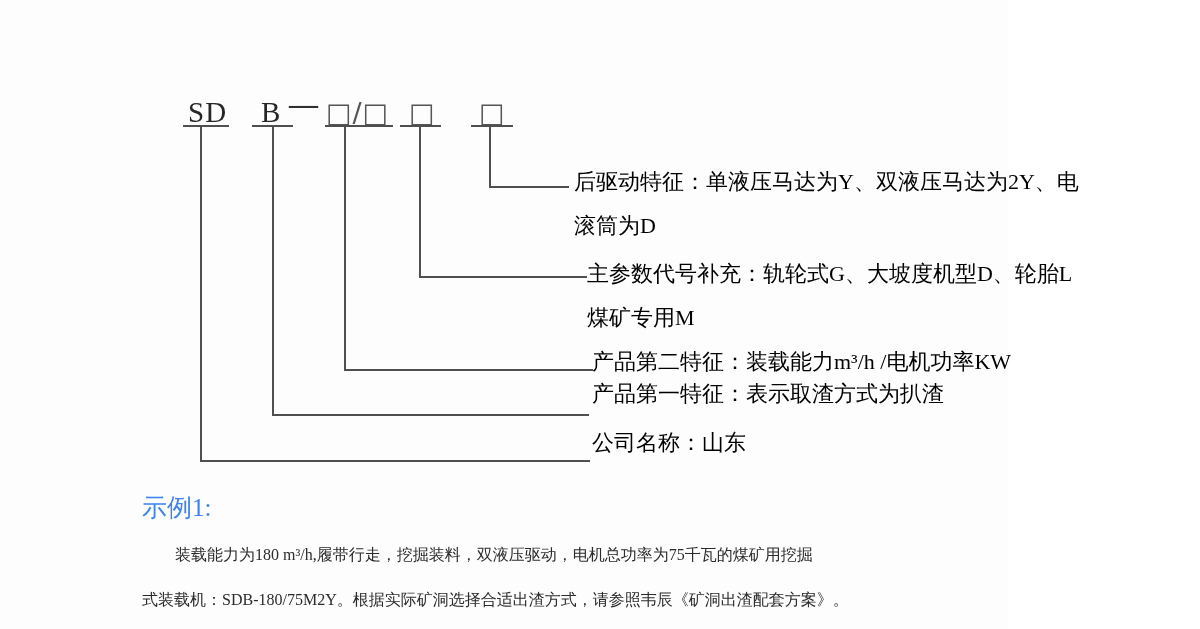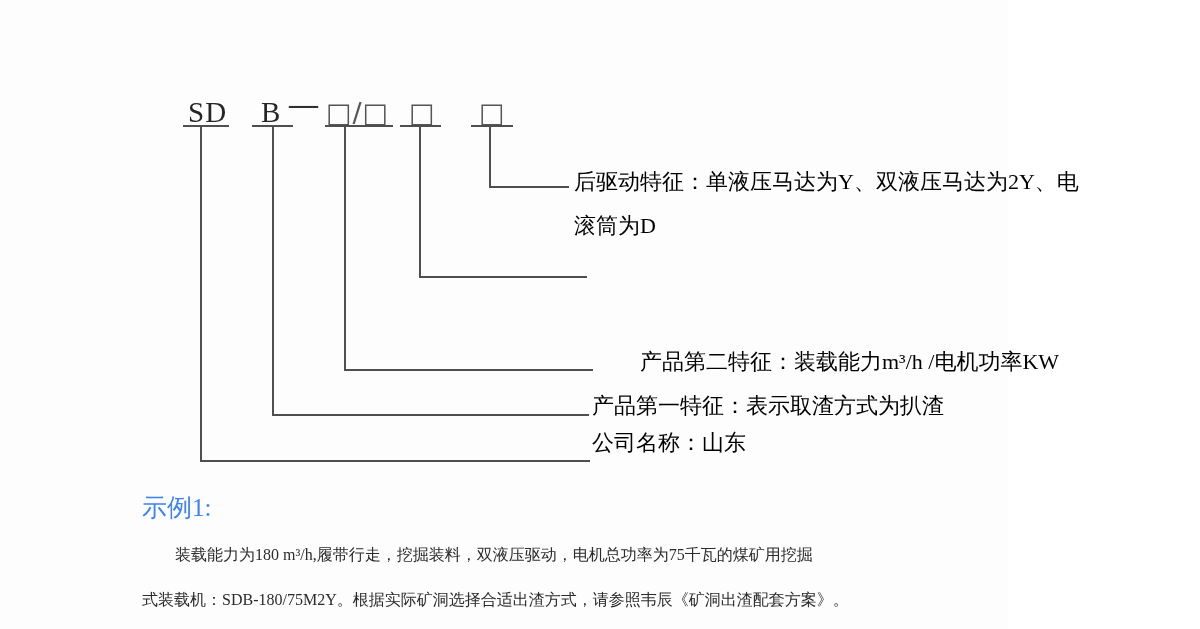--- a/index.html
+++ b/index.html
@@ -60,26 +60,30 @@
   <div class="line h2px" style="left:419px;top:276px;width:168px;"></div>
   <div class="line h2px" style="left:344px;top:369px;width:249px;"></div>
   <div class="line h2px" style="left:272px;top:414px;width:317px;"></div>
   <div class="line h2px" style="left:200px;top:460px;width:390px;"></div>
 
   <div class="callout" style="left:574px;top:160px;">
     <div>后驱动特征：单液压马达为Y、双液压马达为2Y、电</div>
     <div>滚筒为D</div>
   </div>
 
+  <div class="callout" style="left:587px;top:252px;">
+    <div>主参数代号补充：轨轮式G、大坡度机型D、轮胎L</div>
+    <div>煤矿专用M</div>
+  </div>
 
-  <div class="callout" style="left:592px;top:340px;margin-left:48px;">
+  <div class="callout" style="left:592px;top:340px;">
     <div>产品第二特征：装载能力m³/h /电机功率KW</div>
   </div>
 
-  <div class="callout" style="left:592px;top:384px;">
+  <div class="callout" style="left:592px;top:372px;">
     <div>产品第一特征：表示取渣方式为扒渣</div>
   </div>
 
   <div class="callout" style="left:592px;top:421px;">
     <div>公司名称：山东</div>
   </div>
 
   <div class="example-heading" style="left:142px;top:491px;">示例1:</div>
 
   <div class="para-line indent" style="left:142px;top:545px;">装载能力为180 m³/h,履带行走，挖掘装料，双液压驱动，电机总功率为75千瓦的煤矿用挖掘</div>

